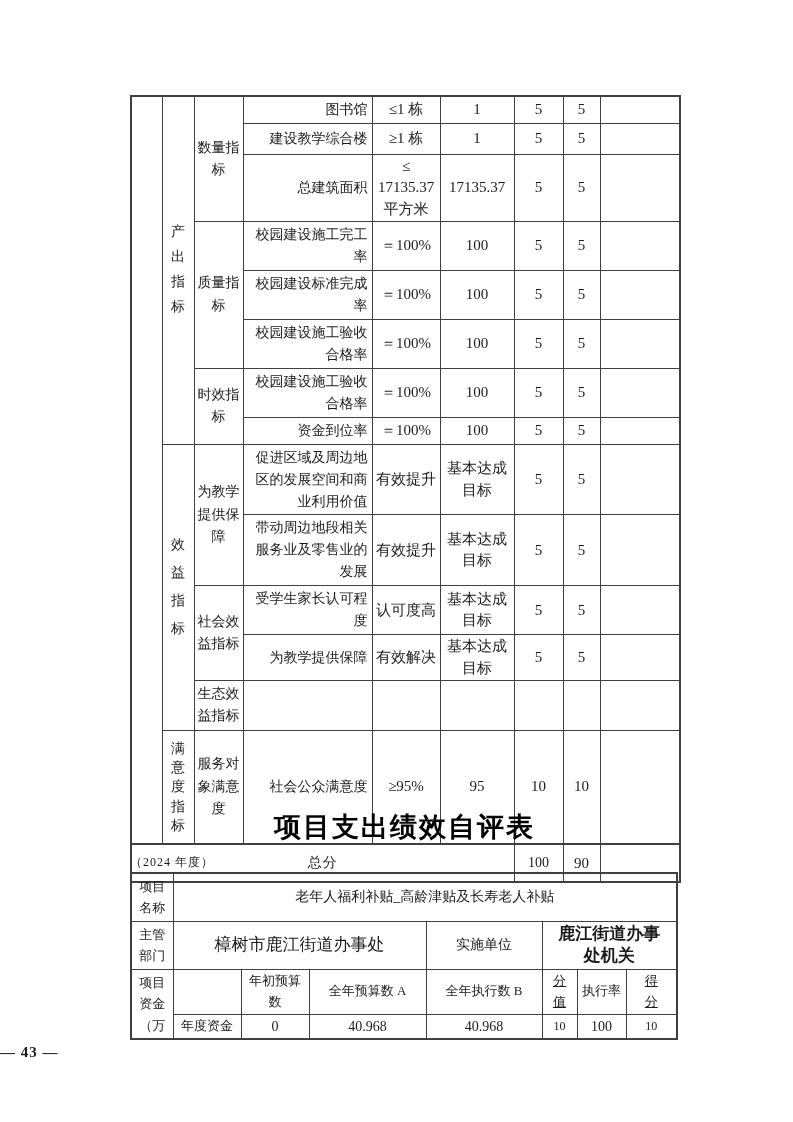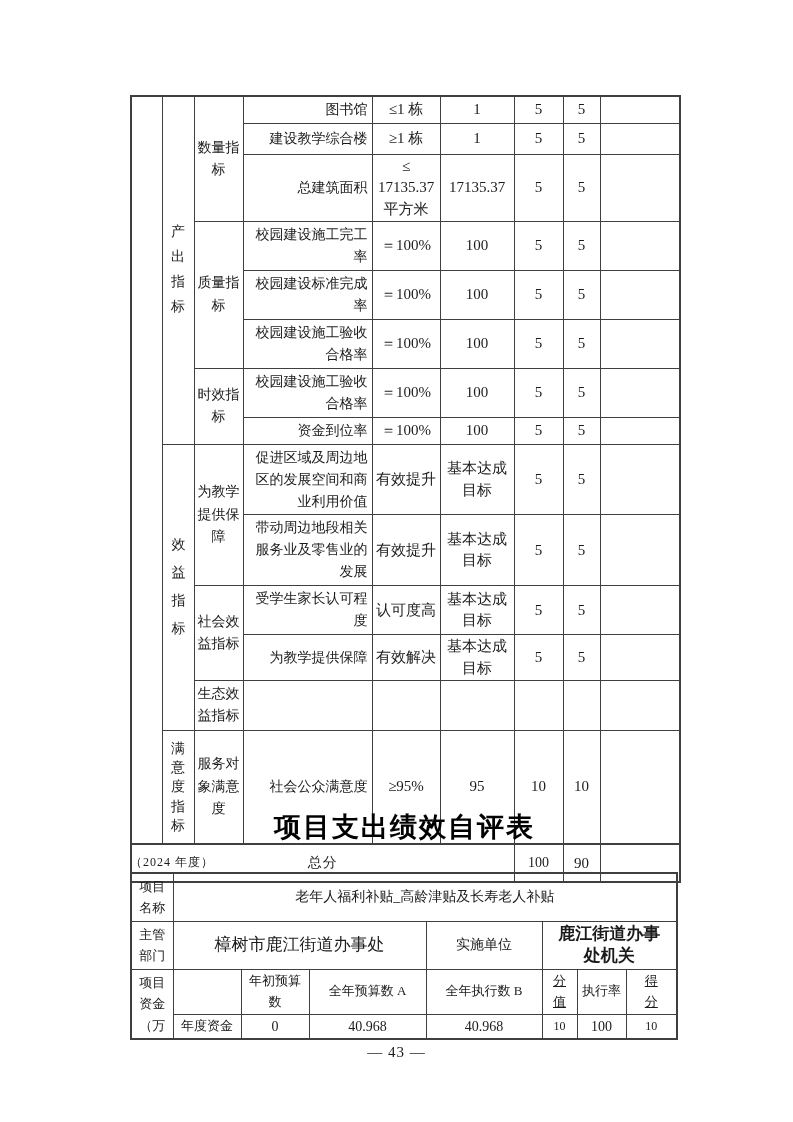--- a/index.html
+++ b/index.html
@@ -21,38 +21,38 @@
   }
   
   .t1 { position:absolute; left:130px; top:95px; width:549px; border:2px solid #3f3f3f; }
   .t1 .name  { text-align:right; padding:2px 4px 2px 7px; font-size:14px; line-height:1.57; }
   .t1 .tgt, .t1 .act { font-size:15px; line-height:1.42; white-space:pre-line; }
   .t1 .sc    { font-size:15px; }
   .t1 .sub   { font-size:14px; line-height:1.6; word-break:break-all; padding:2px 3px; }
   .t1 .cat   { padding:8px; }
   .vert      { display:inline-block; width:15px; word-break:break-all; font-size:14px; }
   .vert-md   { line-height:1.78; }
-  .vert-lg   { line-height:2.0;text-align:right; }
+  .vert-lg   { line-height:2.0; }
   .vert-sm   { line-height:1.38; }
   .t1 .total-label { font-size:14px; letter-spacing:1px; }
   .t1 .thick { border-top-width:2px;margin-top:12px; }
   
   .title {
     position:absolute; left:130px; top:808px; width:549px;
     text-align:center; font-family:"Liberation Sans", sans-serif;
     font-weight:700; font-size:27px; letter-spacing:2px; color:#000;
     line-height:38px;
   }
   .subtitle {
     position:absolute; left:130px; top:854px; width:549px;
     font-size:12px; letter-spacing:1px; line-height:16px;
   }
   .footer {
     position:absolute; left:0; top:1044px; width:793px;
-    text-align:center; font-size:15px; letter-spacing:1px;
+    text-align:left; font-size:15px; letter-spacing:1px;font-weight:bold;
   }
   
   .t2 { position:absolute; left:130px; top:872px; width:546px; border:2px solid #3f3f3f; }
   .t2 .blabel  { font-size:13px; line-height:1.65; word-break:break-all; padding:2px 6px; }
   .t2 .bcontent  { font-size:14px; }
   .t2 .bbig    { font-size:17px; line-height:1.3; }
   .t2 .bheader { font-size:13px; line-height:1.6; word-break:break-all; }
   .t2 .bvalue  { font-size:14px; }
   .t2 .bsmall  { font-size:12px; }
   .stack { display:inline-block; width:1.1em; word-break:break-all; line-height:1.6;text-decoration:underline; }

